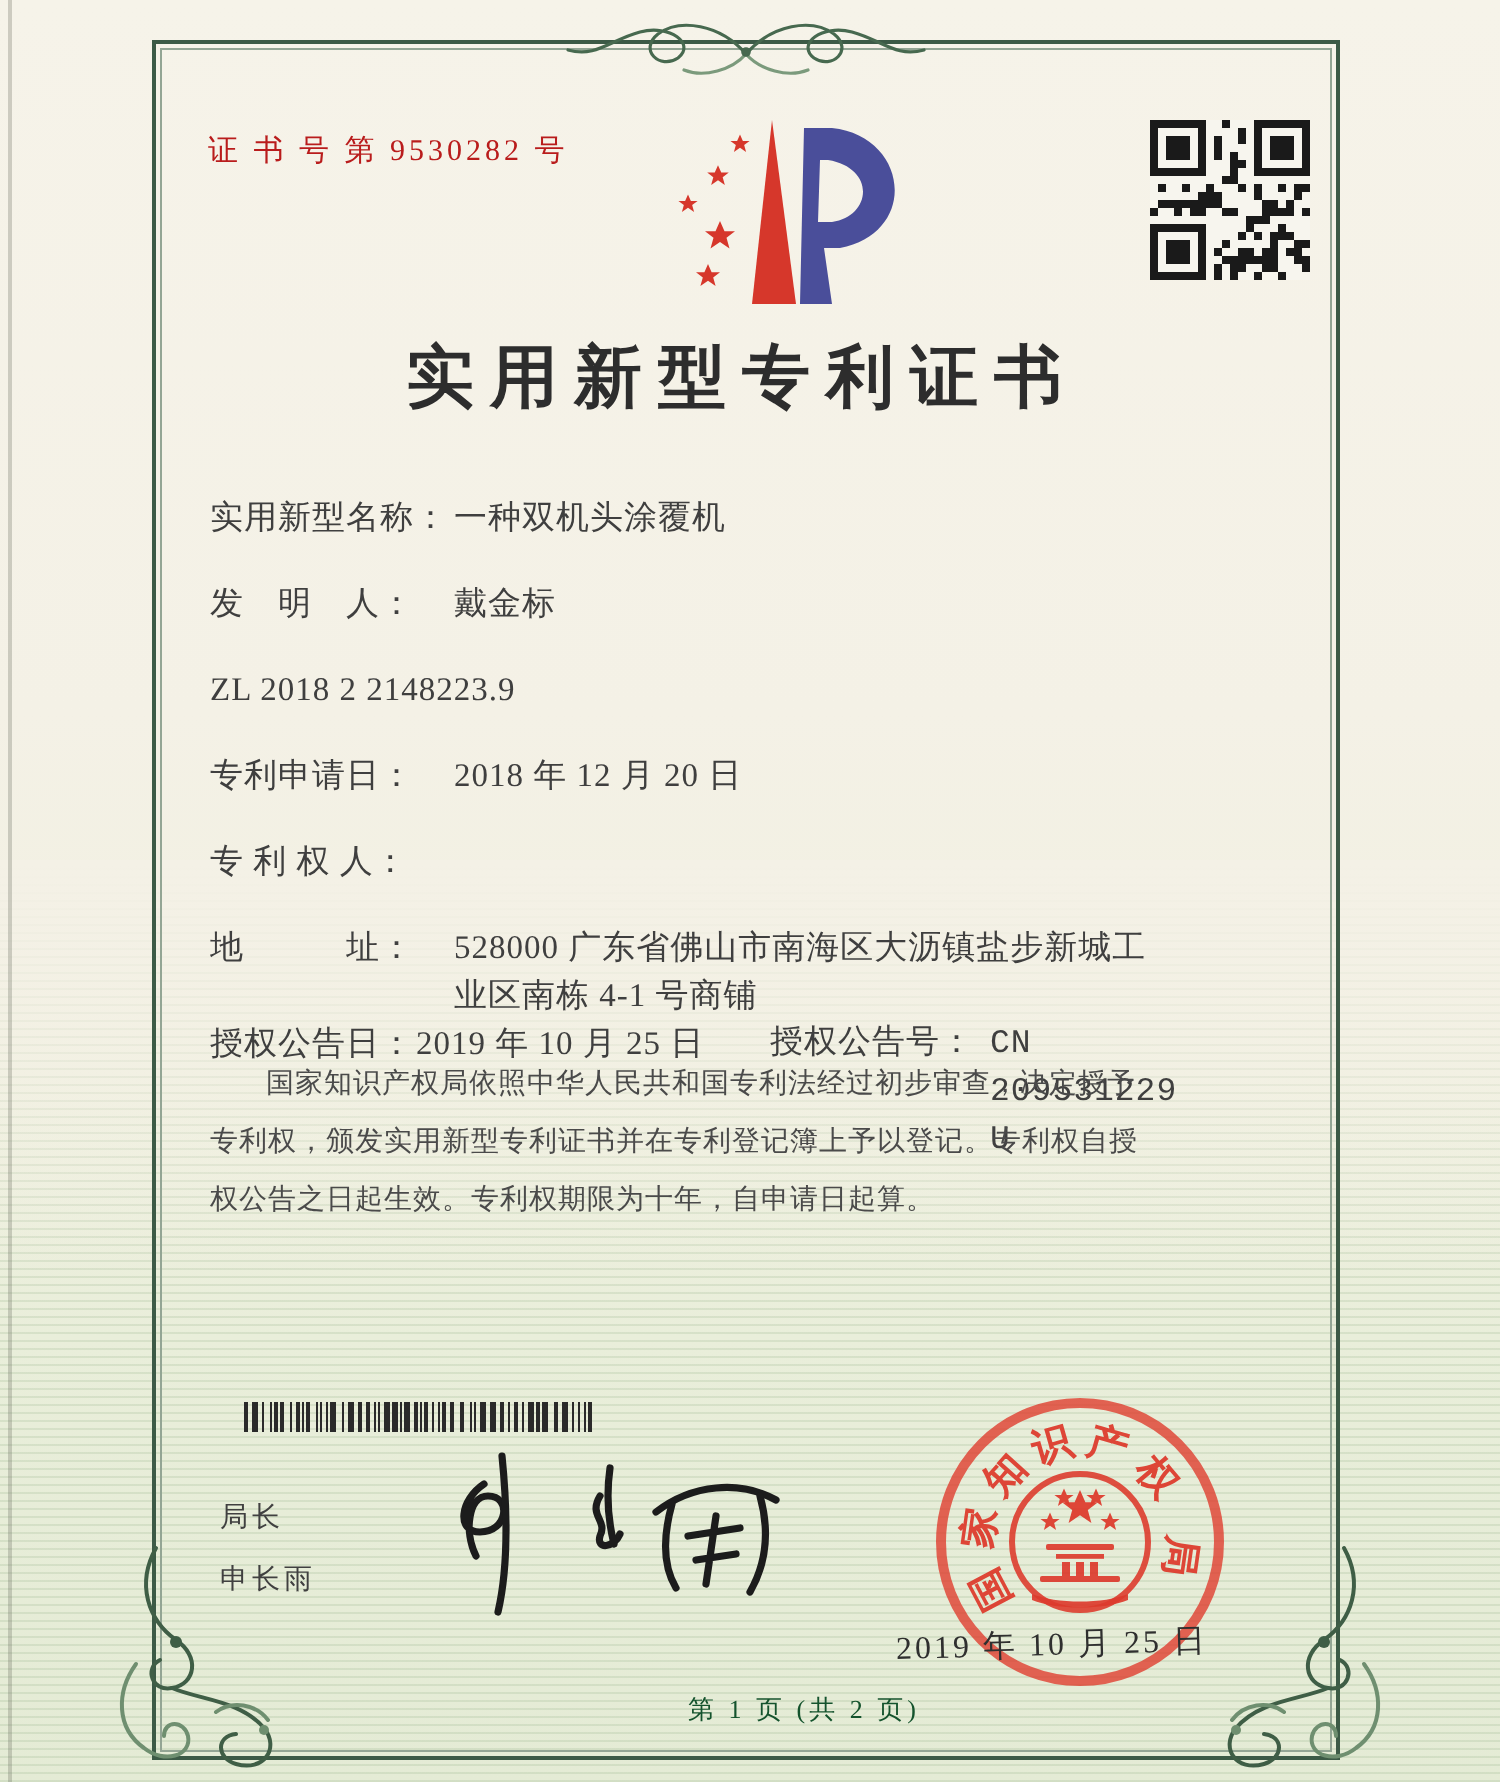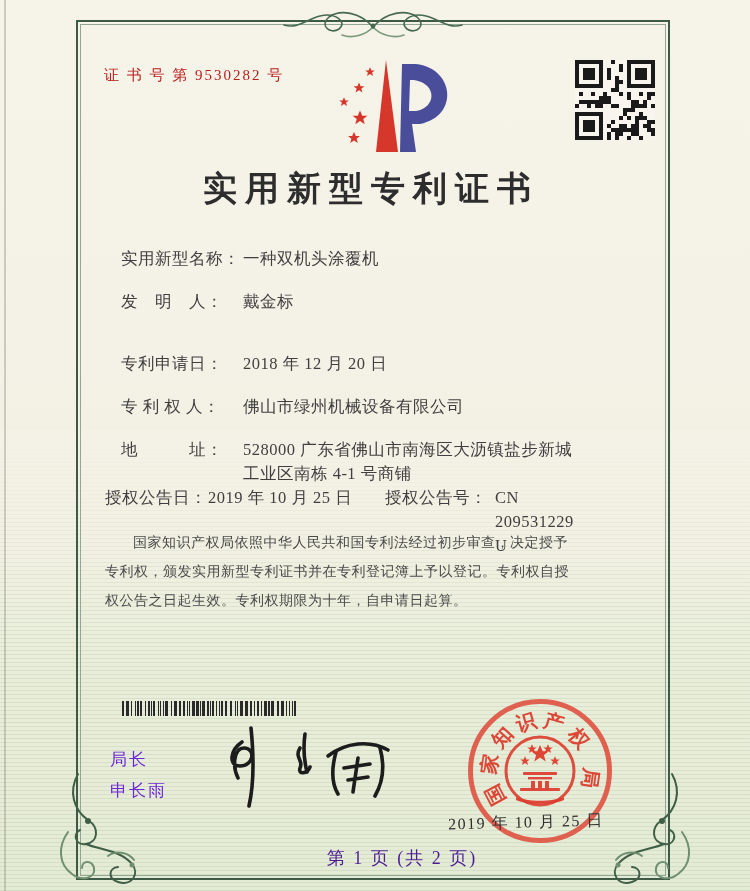--- a/index.html
+++ b/index.html
@@ -22,48 +22,48 @@
   .frame-inner{position:absolute;inset:2px;border:1px solid #93a594;}
   .ornament{position:absolute;pointer-events:none;}
 
   .cert-no{position:absolute;left:104px;top:66px;font-size:15px;letter-spacing:2px;color:#b91c1c;}
   .logo{position:absolute;left:326px;top:58px;}
   .qr{position:absolute;left:575px;top:60px;}
   .title{position:absolute;left:76px;top:166px;width:590px;text-align:center;
     font-size:34px;font-weight:700;letter-spacing:8px;color:#2d2d2d;}
 
   .fields{position:absolute;left:105px;top:247px;width:472px;font-size:16.5px;letter-spacing:0.5px;color:#3f3f3f;}
-  .row{display:flex;line-height:24px;margin-bottom:19px;margin-left:16px;}
+  .row{display:flex;line-height:24px;margin-bottom:19px;}
   .row .lbl{flex:0 0 122px;white-space:nowrap;}
   .row .val{flex:1;}
   .row.address{margin-bottom:0;}
   .grant-row{display:flex;line-height:24px;justify-content:space-between;}
   .grant-col1{display:flex;flex:0 0 280px;}
-  .grant-col2{display:flex;flex:1;}
+  .grant-col2{display:flex;flex:1;font-family:Liberation Mono, monospace;}
 
   .paragraphs{position:absolute;left:105px;top:528px;width:468px;
     font-size:14px;line-height:29px;letter-spacing:0.5px;color:#4a4a4a;}
   .paragraphs p{margin:0;text-indent:2em;}
 
   .barcode{position:absolute;left:122px;top:701px;}
 
-  .director{position:absolute;left:110px;top:744px;font-size:17px;line-height:31px;letter-spacing:2px;color:#6d28d9;}
+  .director{position:absolute;left:110px;top:744px;font-size:14px;line-height:31px;letter-spacing:2px;color:#404040;}
   .signature{position:absolute;left:208px;top:722px;}
 
   .seal{position:absolute;left:468px;top:699px;width:134px;height:134px;
     border:5px solid rgba(223,52,38,0.82);border-radius:50%;opacity:0.92;}
   .seal-ch{position:absolute;left:50%;top:50%;width:24px;height:24px;margin:-12px 0 0 -12px;
     text-align:center;font-size:20px;font-weight:700;color:rgba(220,45,32,0.95);
     transform:rotate(var(--a)) translateY(-52px);}
   .seal-emblem{position:absolute;left:50%;top:50%;transform:translate(-50%,-50%);}
   .seal-date{position:absolute;left:448px;top:812px;width:190px;font-size:16px;
     letter-spacing:1.5px;color:#2f2f2f;transform:rotate(-1.5deg);z-index:5;}
 
   .footer{position:absolute;left:76px;top:846px;width:652px;text-align:center;
-    font-size:18px;letter-spacing:2px;color:#4c1d95;}
+    font-size:13px;letter-spacing:2px;color:#14532d;}
 </style>
 </head>
 <body>
 
 <div class="scan-bg"></div>
 <div class="guilloche"></div>
 <div class="page-edge"></div>
 
 <div class="frame">
   <div class="frame-inner"></div>
@@ -221,28 +221,28 @@
 <div class="fields">
   <div class="row">
     <span class="lbl">实用新型名称：</span>
     <span class="val">一种双机头涂覆机</span>
   </div>
   <div class="row">
     <span class="lbl">发　明　人：</span>
     <span class="val">戴金标</span>
   </div>
   <div class="row">
+    <span class="val">ZL 2018 2 2148223.9</span>
   </div>
   <div class="row">
     <span class="lbl">专利申请日：</span>
     <span class="val">2018 年 12 月 20 日</span>
   </div>
   <div class="row">
     <span class="lbl">专 利 权 人：</span>
-    <span class="val">佛山市绿州机械设备有限公司</span>
   </div>
   <div class="row address">
     <span class="lbl">地　　　址：</span>
     <span class="val">528000 广东省佛山市南海区大沥镇盐步新城工业区南栋 4-1 号商铺</span>
   </div>
   <div class="grant-row">
     <span class="grant-col1">
       <span class="lbl" style="flex:0 0 103px;">授权公告日：</span>
       <span class="val">2019 年 10 月 25 日</span>
     </span>

